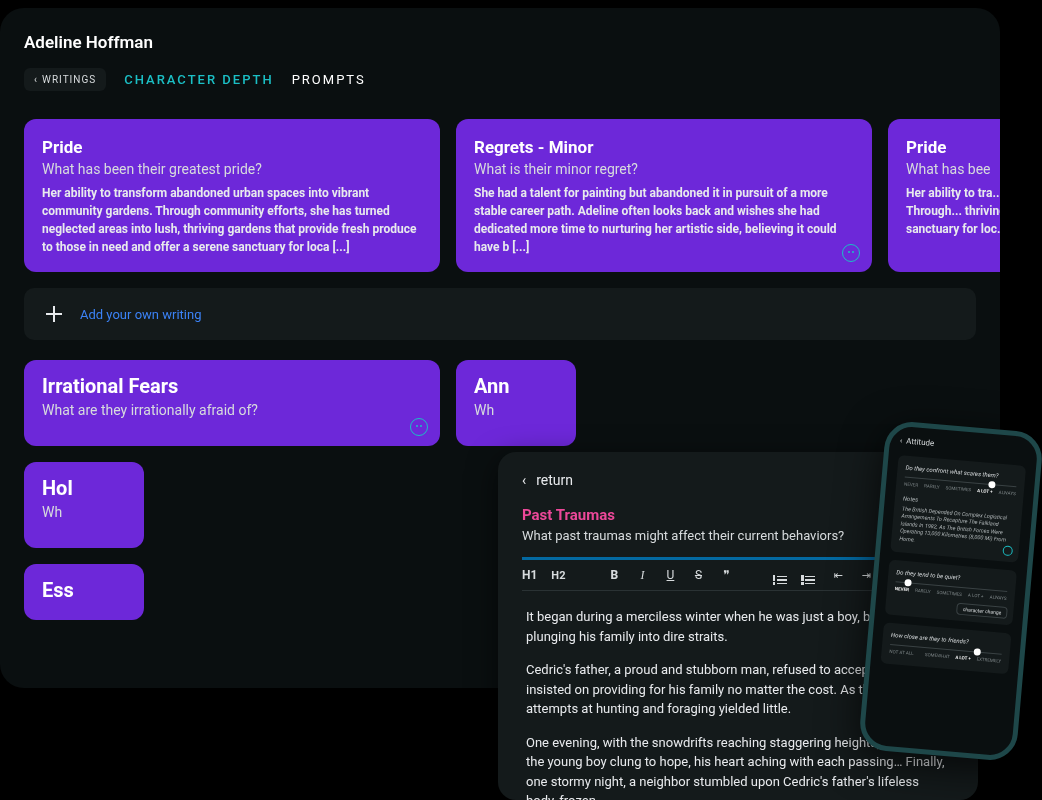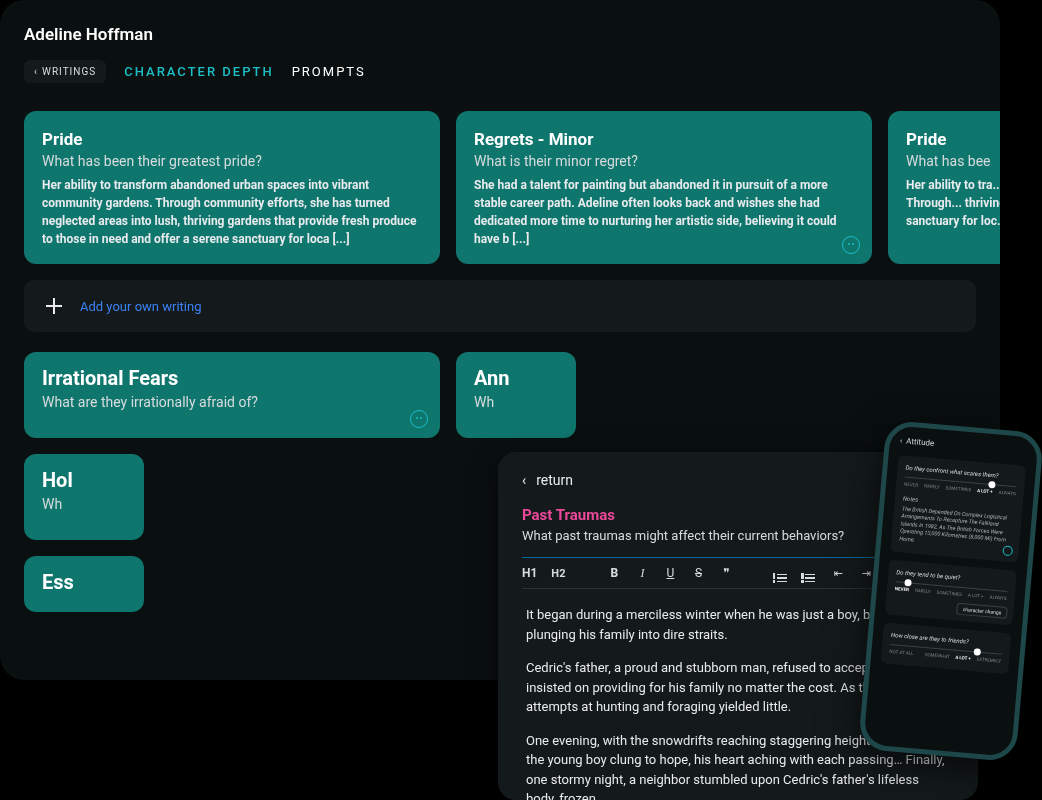--- a/index.html
+++ b/index.html
@@ -7,21 +7,21 @@
     font-family: -apple-system, BlinkMacSystemFont, "Segoe UI", Roboto, Helvetica, Arial, sans-serif;
     background: #000;
     width: 1042px;
     height: 800px;
     overflow: hidden;
     position: relative;
     color: #e8eaed;
   }
   .main-window {
     position: absolute;
-    top: 0; left: 0;
+    top: 8px; left: 0;
     width: 1000px;
     height: 680px;
     background: #0a0f10;
     border-radius: 24px;
     padding: 24px 0 0 0;
     overflow: hidden;
   }
   .main-header { padding: 0 24px 10px; }
   .page-title { font-size: 17px; font-weight: 600; color: #fff; margin-bottom: 16px; }
   .tabs { display: flex; align-items: center; gap: 18px; margin-bottom: 18px; }
@@ -32,21 +32,21 @@
     padding: 6px 10px; border-radius: 6px;
     cursor: pointer;
   }
   .back-pill .chev { font-size: 10px; }
   .tab { font-size: 13px; letter-spacing: 2px; cursor: pointer; }
   .tab.active { color: #1bbfc5; font-weight: 500; }
   .tab.inactive { color: #fff; }
   .scroll-area { padding: 0 0 0 24px; }
   .cards-row { display: flex; gap: 16px; margin-bottom: 16px; }
   .card {
-    background: #0f766e; border-radius: 12px;
+    background: #6d28d9; border-radius: 12px;
     padding: 18px 18px 16px;
     position: relative;
     flex-shrink: 0;
   }
   .card.w1 { width: 416px; }
   .card.w2 { width: 416px; }
   .card.wcut { width: 200px; }
   .card h3 { font-size: 17px; font-weight: 700; color: #fff; margin-bottom: 4px; }
   .card .q { font-size: 14px; color: #d7dbdd; margin-bottom: 7px; }
   .card .body { font-size: 12px; font-weight: 700; color: #e8eaed; line-height: 1.5; }
@@ -91,21 +91,21 @@
     box-shadow: 0 8px 30px rgba(0,0,0,0.6);
     padding: 20px 24px;
     overflow: hidden;
   }
   .modal .return { display: flex; align-items: center; gap: 10px; font-size: 14px; color: #e8eaed; cursor: pointer; margin-bottom: 18px; }
   .modal .return .chev2 { font-size: 14px; }
   .modal h3 { font-size: 15px; font-weight: 700; color: #ec4899; margin-bottom: 4px; }
   .modal .q { font-size: 13px; color: #d7dbdd; margin-bottom: 14px; }
   .toolbar {
     display: flex; align-items: center; gap: 14px;
-    padding: 6px 0; border-top: 1px solid #0369a1; border-bottom: 1px solid #2a3234;
+    padding: 6px 0; border-top: 3px solid #0369a1; border-bottom: 1px solid #2a3234;
     margin-bottom: 16px;
     font-size: 12px; color: #d7dbdd;
   }
   .tool { cursor: pointer; min-width: 14px; text-align: center; }
   .tool.h1 { font-weight: 700; }
   .tool.h2 { font-weight: 700; font-size: 11px; }
   .tool.sep { width: 10px; }
   .tool.b { font-weight: 800; }
   .tool.i { font-style: italic; font-family: Georgia, serif; }
   .tool.u { text-decoration: underline; }

